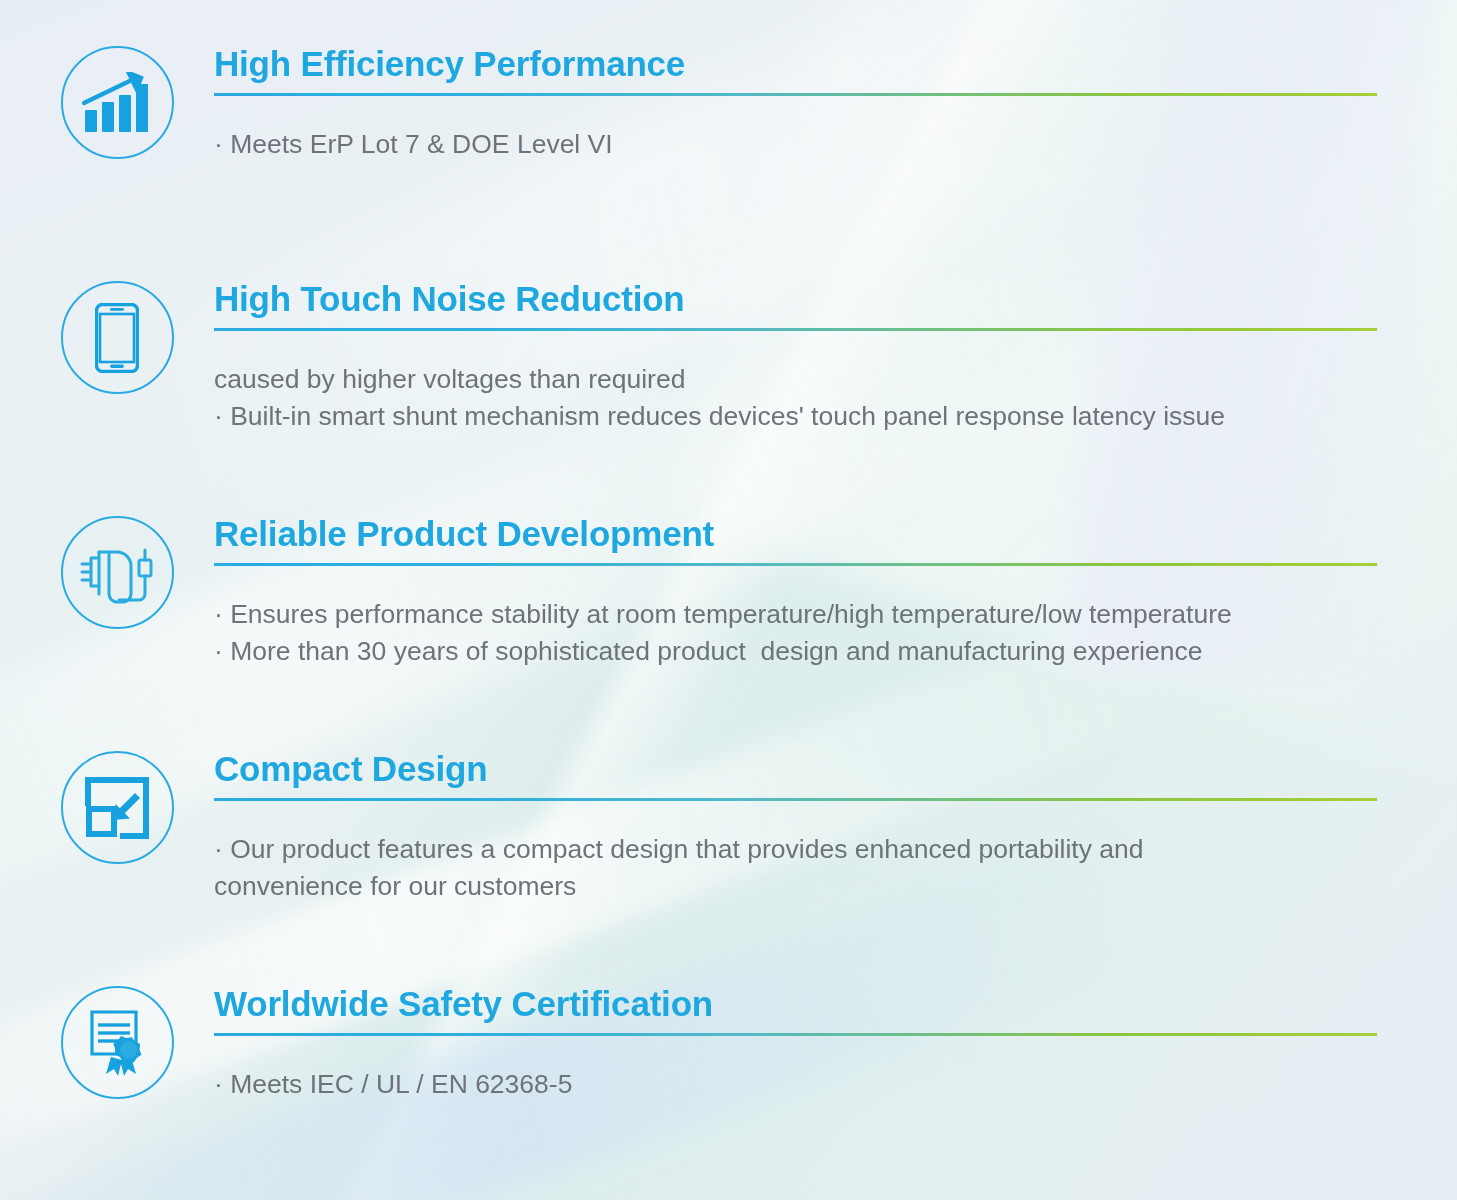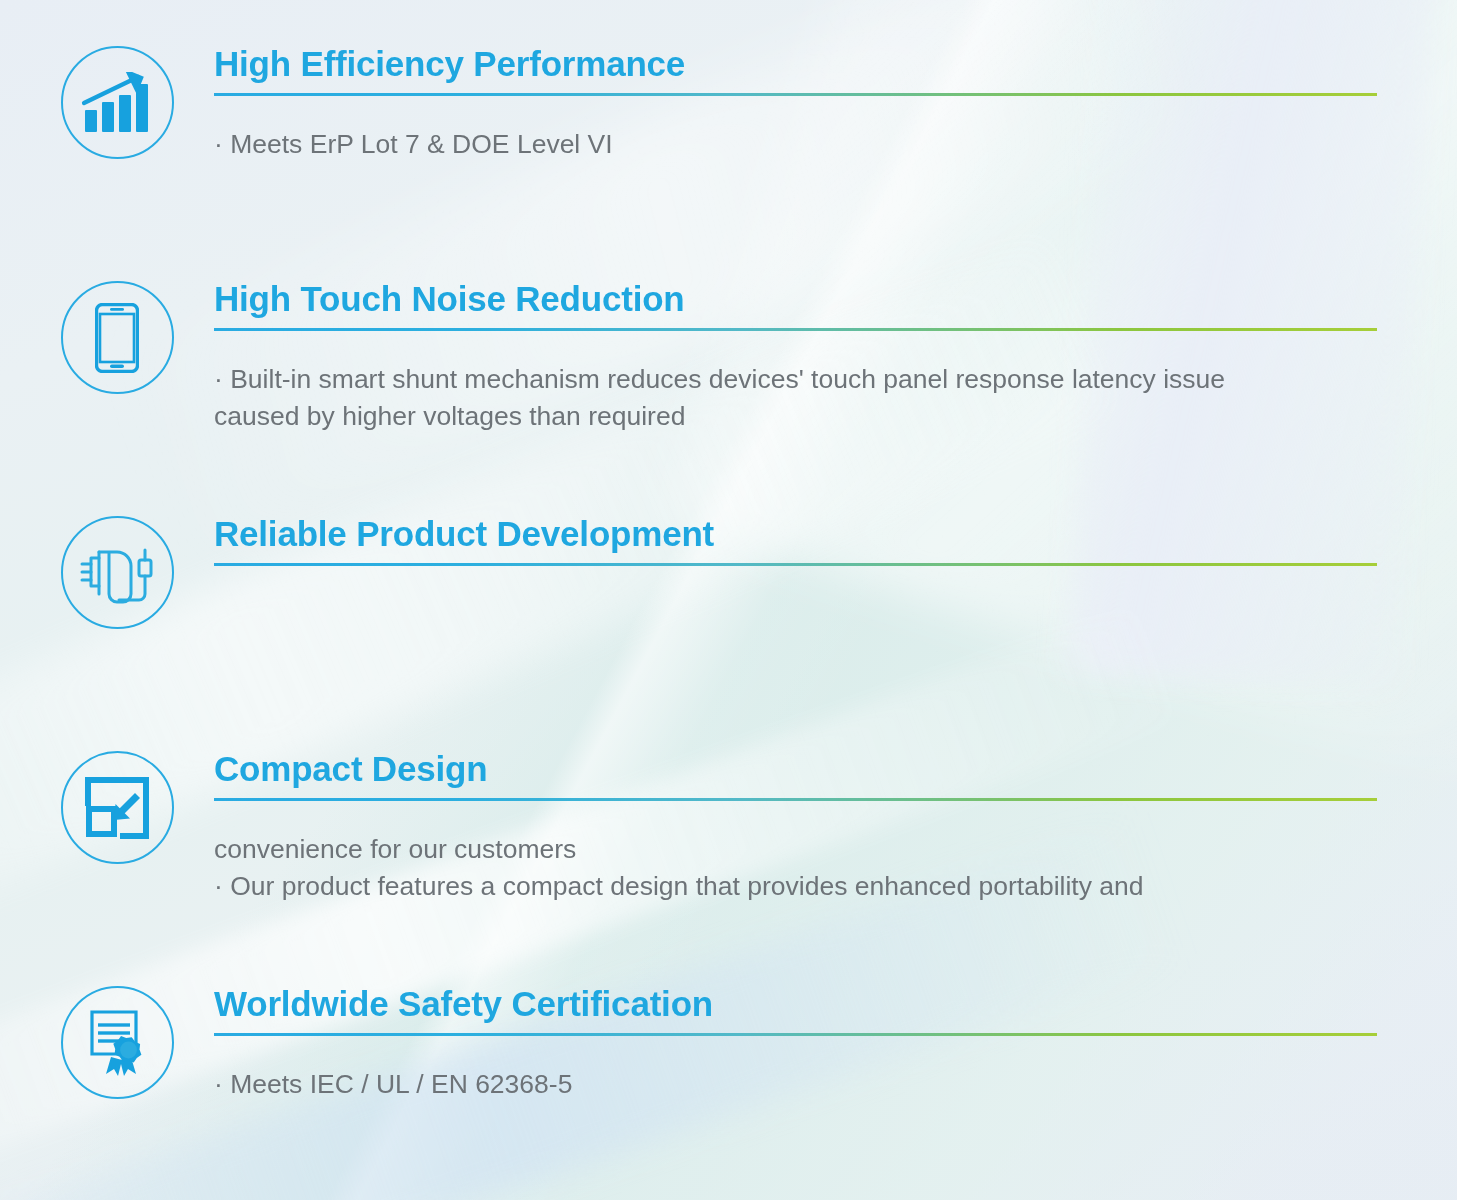--- a/index.html
+++ b/index.html
@@ -203,22 +203,22 @@
             <rect x="5" y="11" width="34" height="48" fill="none" stroke="#17A1DE" stroke-width="2.6"></rect>
             <rect x="15" y="5" width="14" height="2.8" rx="1.4" fill="#17A1DE"></rect>
             <rect x="15" y="61.5" width="14" height="3.6" rx="1.8" fill="#17A1DE"></rect>
           </svg>
         </div>
       </div>
       <div class="text-col">
         <div class="feature-title">High Touch Noise Reduction</div>
         <div class="rule"></div>
         <div class="bullets">
+          <div class="bullet-line cont">caused by higher voltages than required</div>
           <div class="bullet-line">· Built-in smart shunt mechanism reduces devices' touch panel response latency issue</div>
-          <div class="bullet-line cont">caused by higher voltages than required</div>
         </div>
       </div>
     </div>
 
     <div class="feature-row" id="row-2">
       <div class="icon-wrap">
         <div class="icon-circle">
           <svg width="80" height="70" viewBox="0 0 80 70" aria-hidden="true">
             <g fill="none" stroke="#2BACE0" stroke-width="3" stroke-linecap="round" stroke-linejoin="round">
               <path d="M22 14 H40 a14 14 0 0 1 14 14 v28 a8 8 0 0 1 -8 8 h-6 a8 8 0 0 1 -8 -8 V14 Z"></path>
@@ -230,20 +230,24 @@
               <path d="M42 62 H62 a6 6 0 0 0 6 -6 V38"></path>
               <rect x="62" y="22" width="12" height="16" rx="2"></rect>
               <path d="M68 22 V12"></path>
             </g>
           </svg>
         </div>
       </div>
       <div class="text-col">
         <div class="feature-title">Reliable Product Development</div>
         <div class="rule"></div>
+        <div class="bullets">
+          <div class="bullet-line">· Ensures performance stability at room temperature/high temperature/low temperature</div>
+          <div class="bullet-line">· More than 30 years of sophisticated product  design and manufacturing experience</div>
+        </div>
       </div>
     </div>
 
     <div class="feature-row" id="row-3">
       <div class="icon-wrap">
         <div class="icon-circle">
           <svg width="66" height="64" viewBox="0 0 66 64" aria-hidden="true">
             <g fill="none" stroke="#17A1DE" stroke-width="6">
               <path d="M4 30 V4 H62 V60 H36"></path>
               <rect x="5" y="33" width="25" height="25"></rect>
@@ -252,22 +256,22 @@
               <path d="M51 17 L33 35 L38 40 L56 22 Z"></path>
               <path d="M30 44 L31.5 28 L46 42.5 Z"></path>
             </g>
           </svg>
         </div>
       </div>
       <div class="text-col">
         <div class="feature-title">Compact Design</div>
         <div class="rule"></div>
         <div class="bullets">
+          <div class="bullet-line">· Our product features a compact design that provides enhanced portability and</div>
           <div class="bullet-line cont">convenience for our customers</div>
-          <div class="bullet-line">· Our product features a compact design that provides enhanced portability and</div>
         </div>
       </div>
     </div>
 
     <div class="feature-row" id="row-4">
       <div class="icon-wrap">
         <div class="icon-circle">
           <svg width="66" height="70" viewBox="0 0 66 70" aria-hidden="true">
             <path d="M8 4 H52 V46 H8 Z" fill="none" stroke="#17A1DE" stroke-width="3.2"></path>
             <path d="M14 17 H46" stroke="#17A1DE" stroke-width="3.4"></path>

